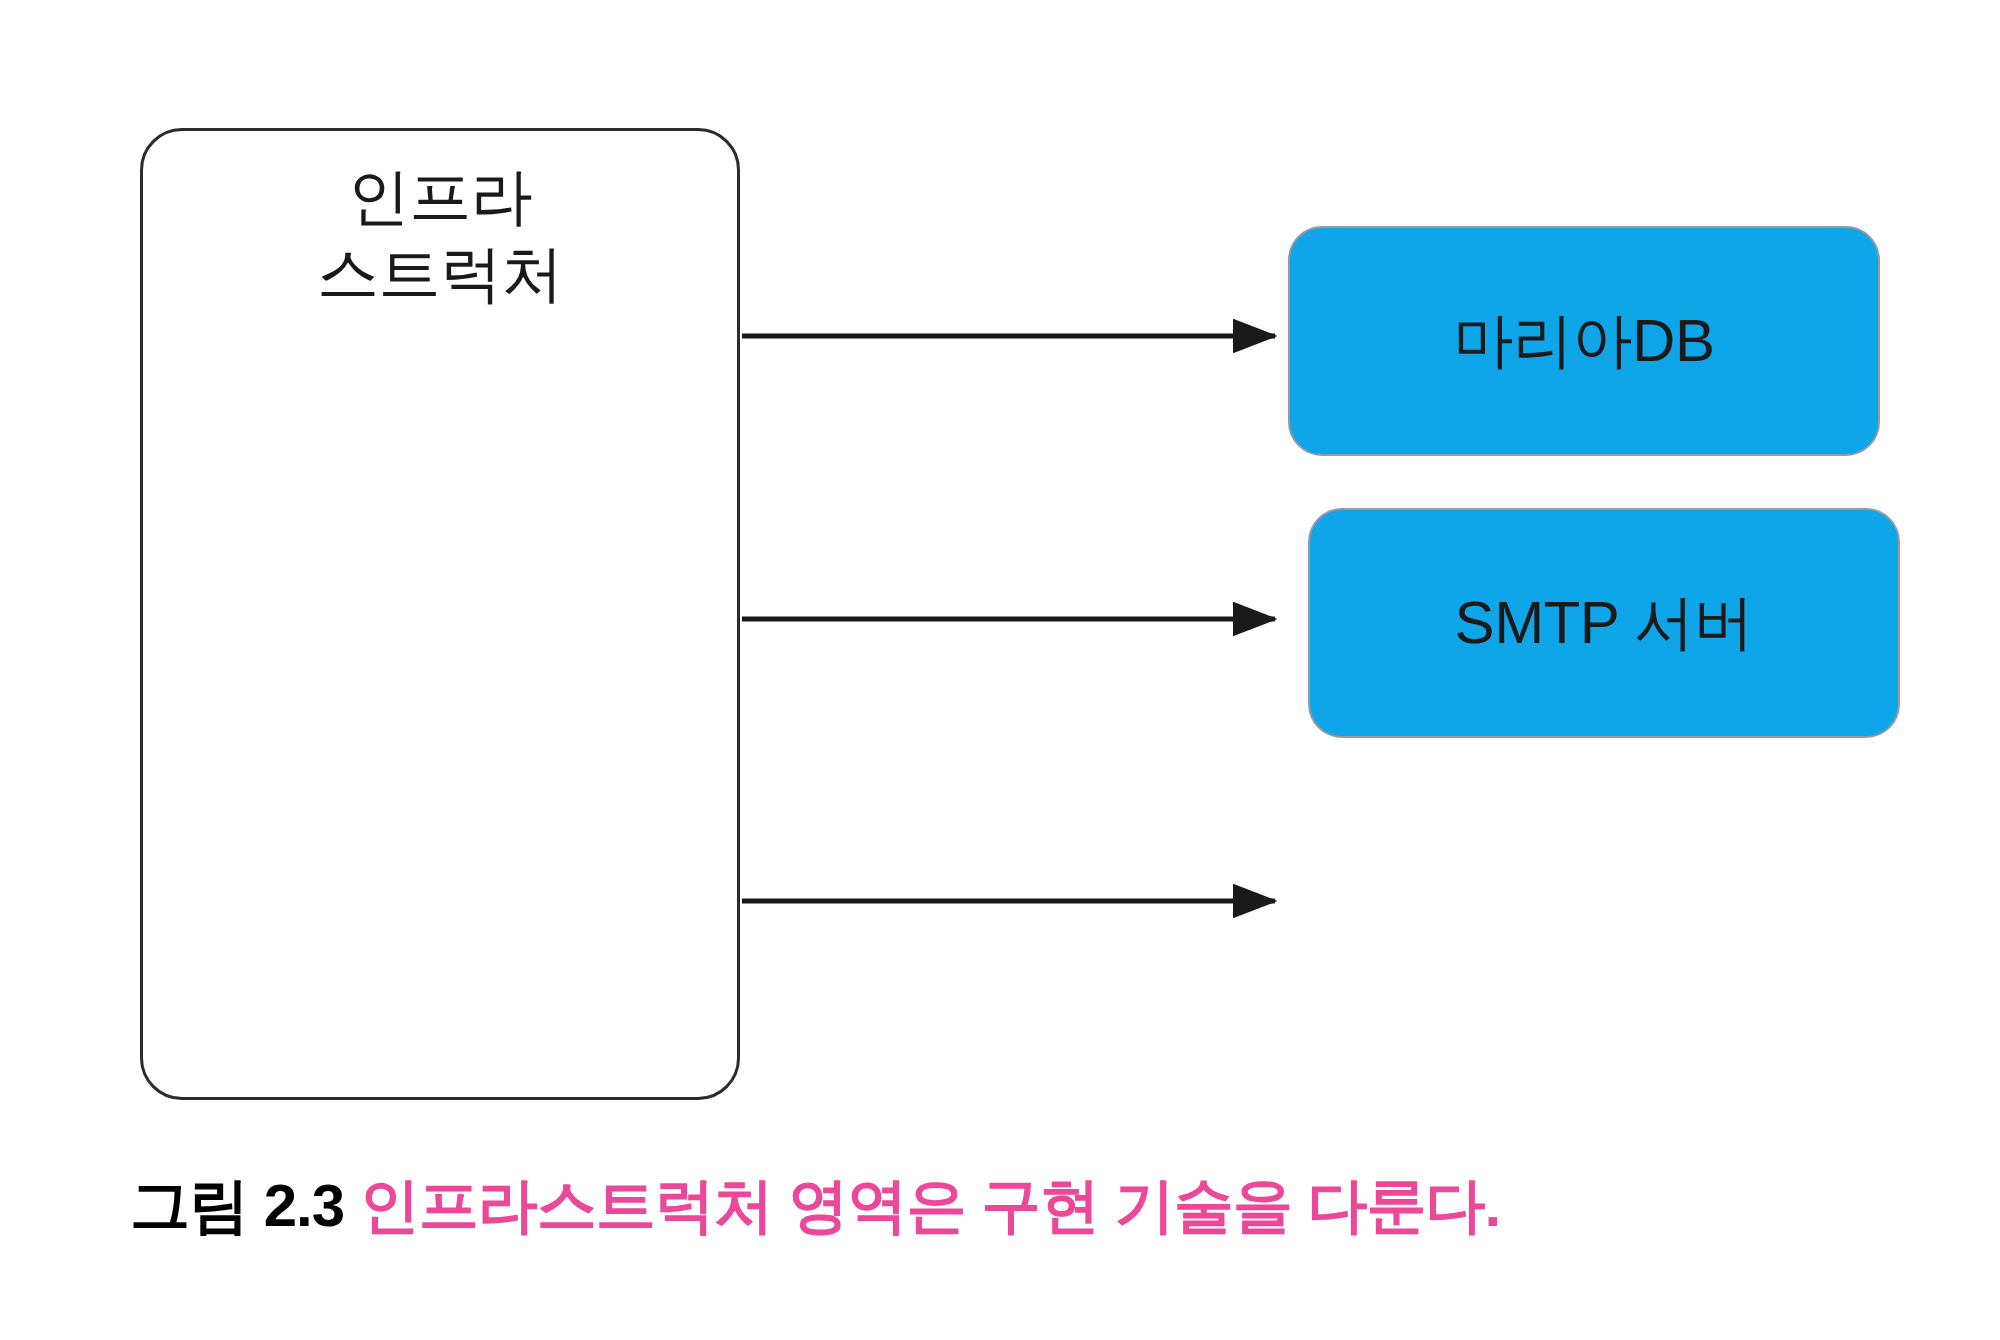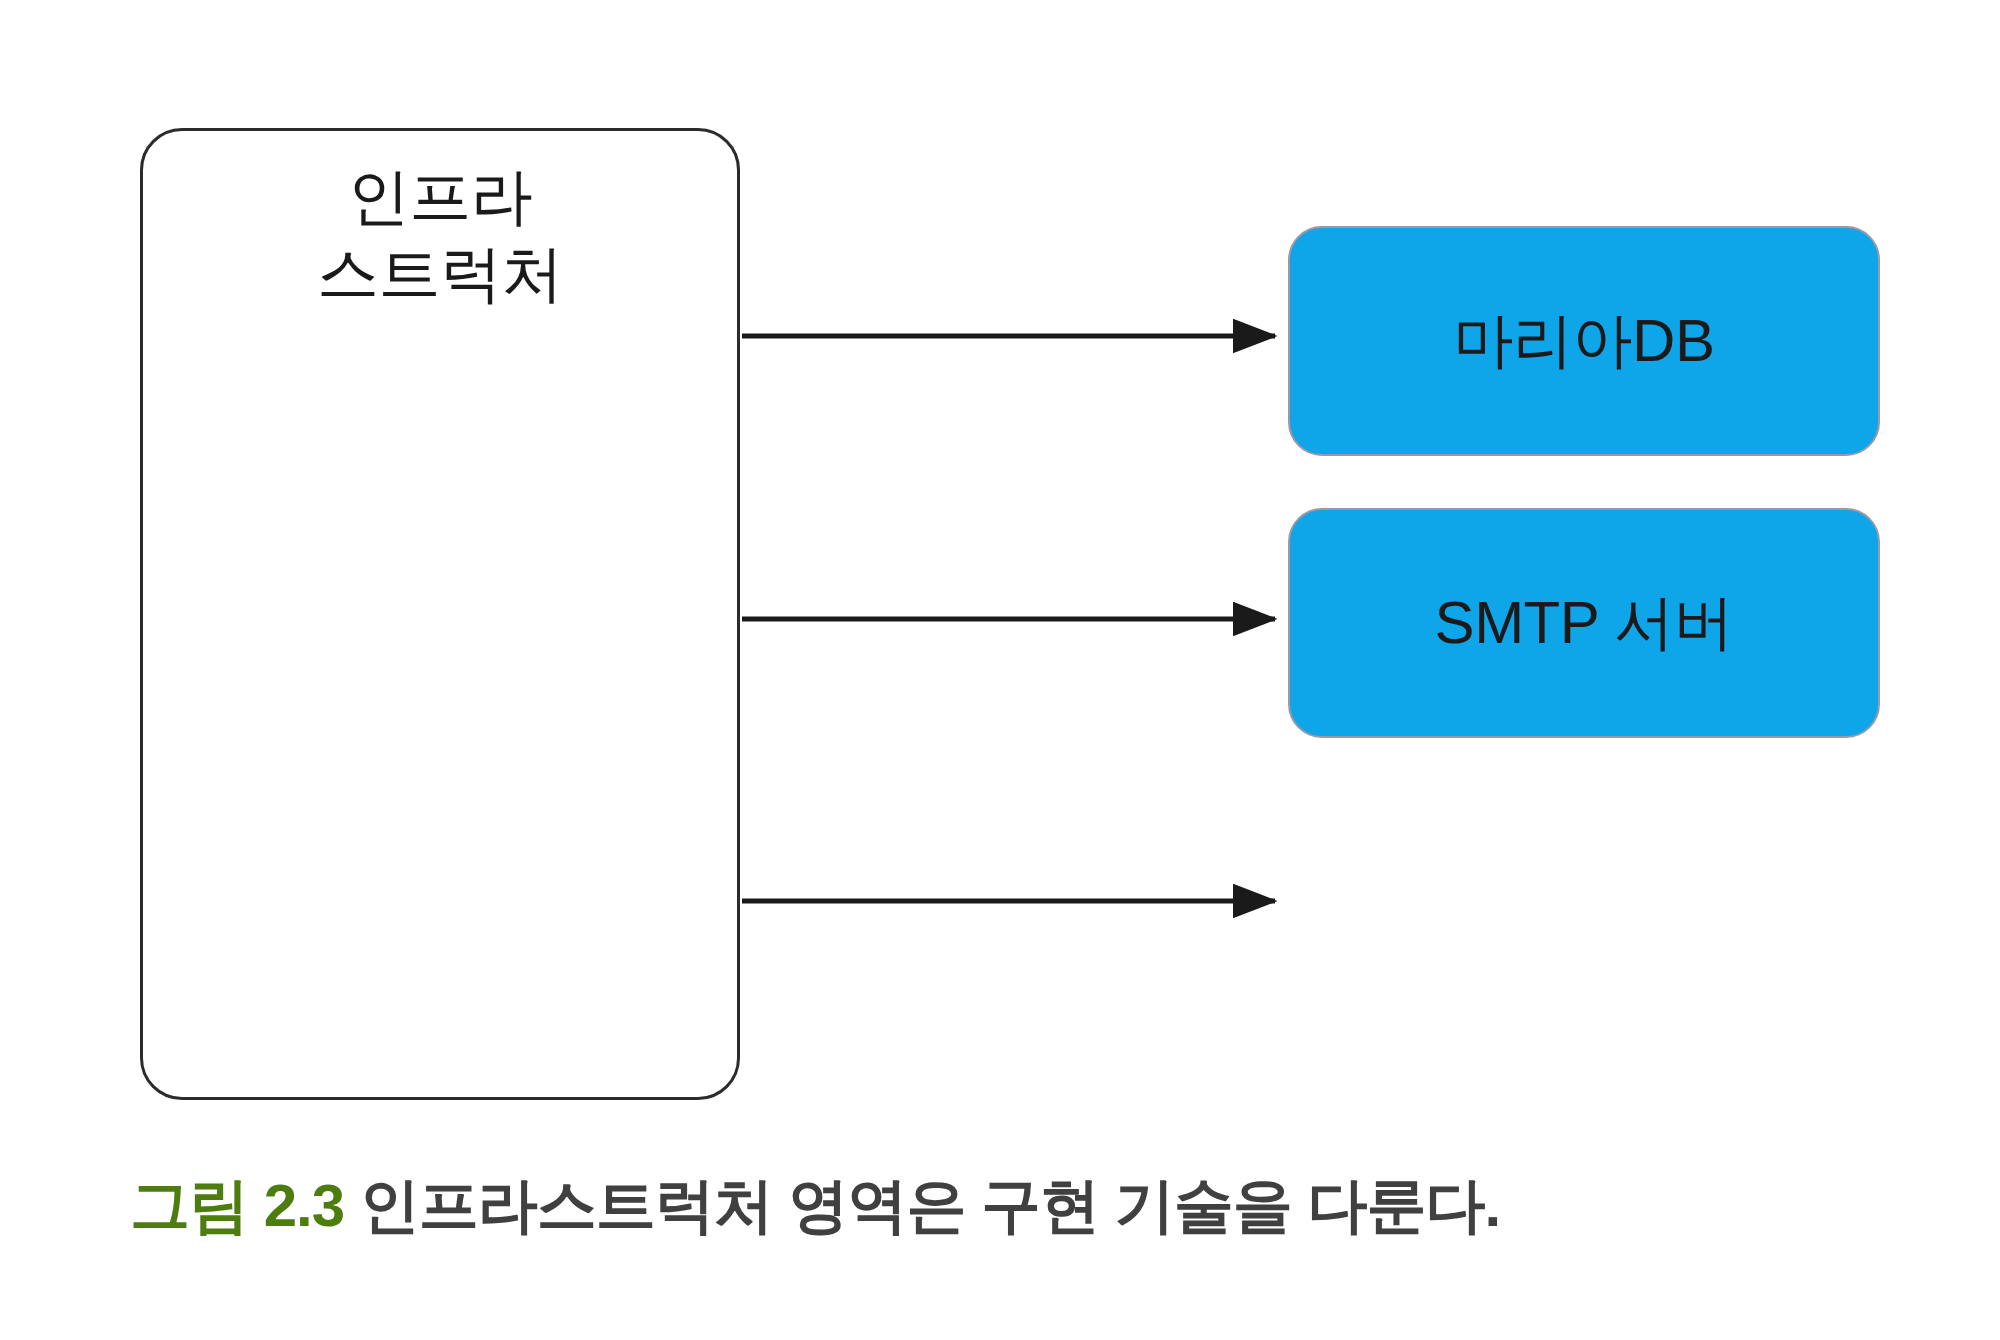--- a/index.html
+++ b/index.html
@@ -69,21 +69,21 @@
     align-items: center;
     justify-content: center;
   }
   .component-box-label {
     font-size: 60px;
     color: #1a1a1a;
     letter-spacing: -0.5px;
     text-align: center;
   }
   #component-box-0 { top: 226px; }
-  #component-box-1 { top: 508px; }
+  #component-box-1 { top: 508px; margin-left: 20px; }
   #component-box-2 { top: 790px; }
 
   
   #connectors {
     position: absolute;
     left: 0;
     top: 0;
     width: 2000px;
     height: 1140px;
     pointer-events: none;
@@ -95,25 +95,25 @@
     left: 130px;
     top: 1168px;
     width: 1800px;
     font-size: 60px;
     line-height: 1.25;
     color: #595959;
     letter-spacing: -1px;
     white-space: nowrap;
   }
   #caption-number {
-    color: #4d7c0f;
+    color: #000000;
     font-weight: bold;
   }
   #caption-text {
-    color: #404040;
+    color: #ec4899;
     font-weight: bold;
   }
 </style>
 </head>
 <body>
 
 <div id="figure-root">
 
   <div id="diagram-canvas">
 

